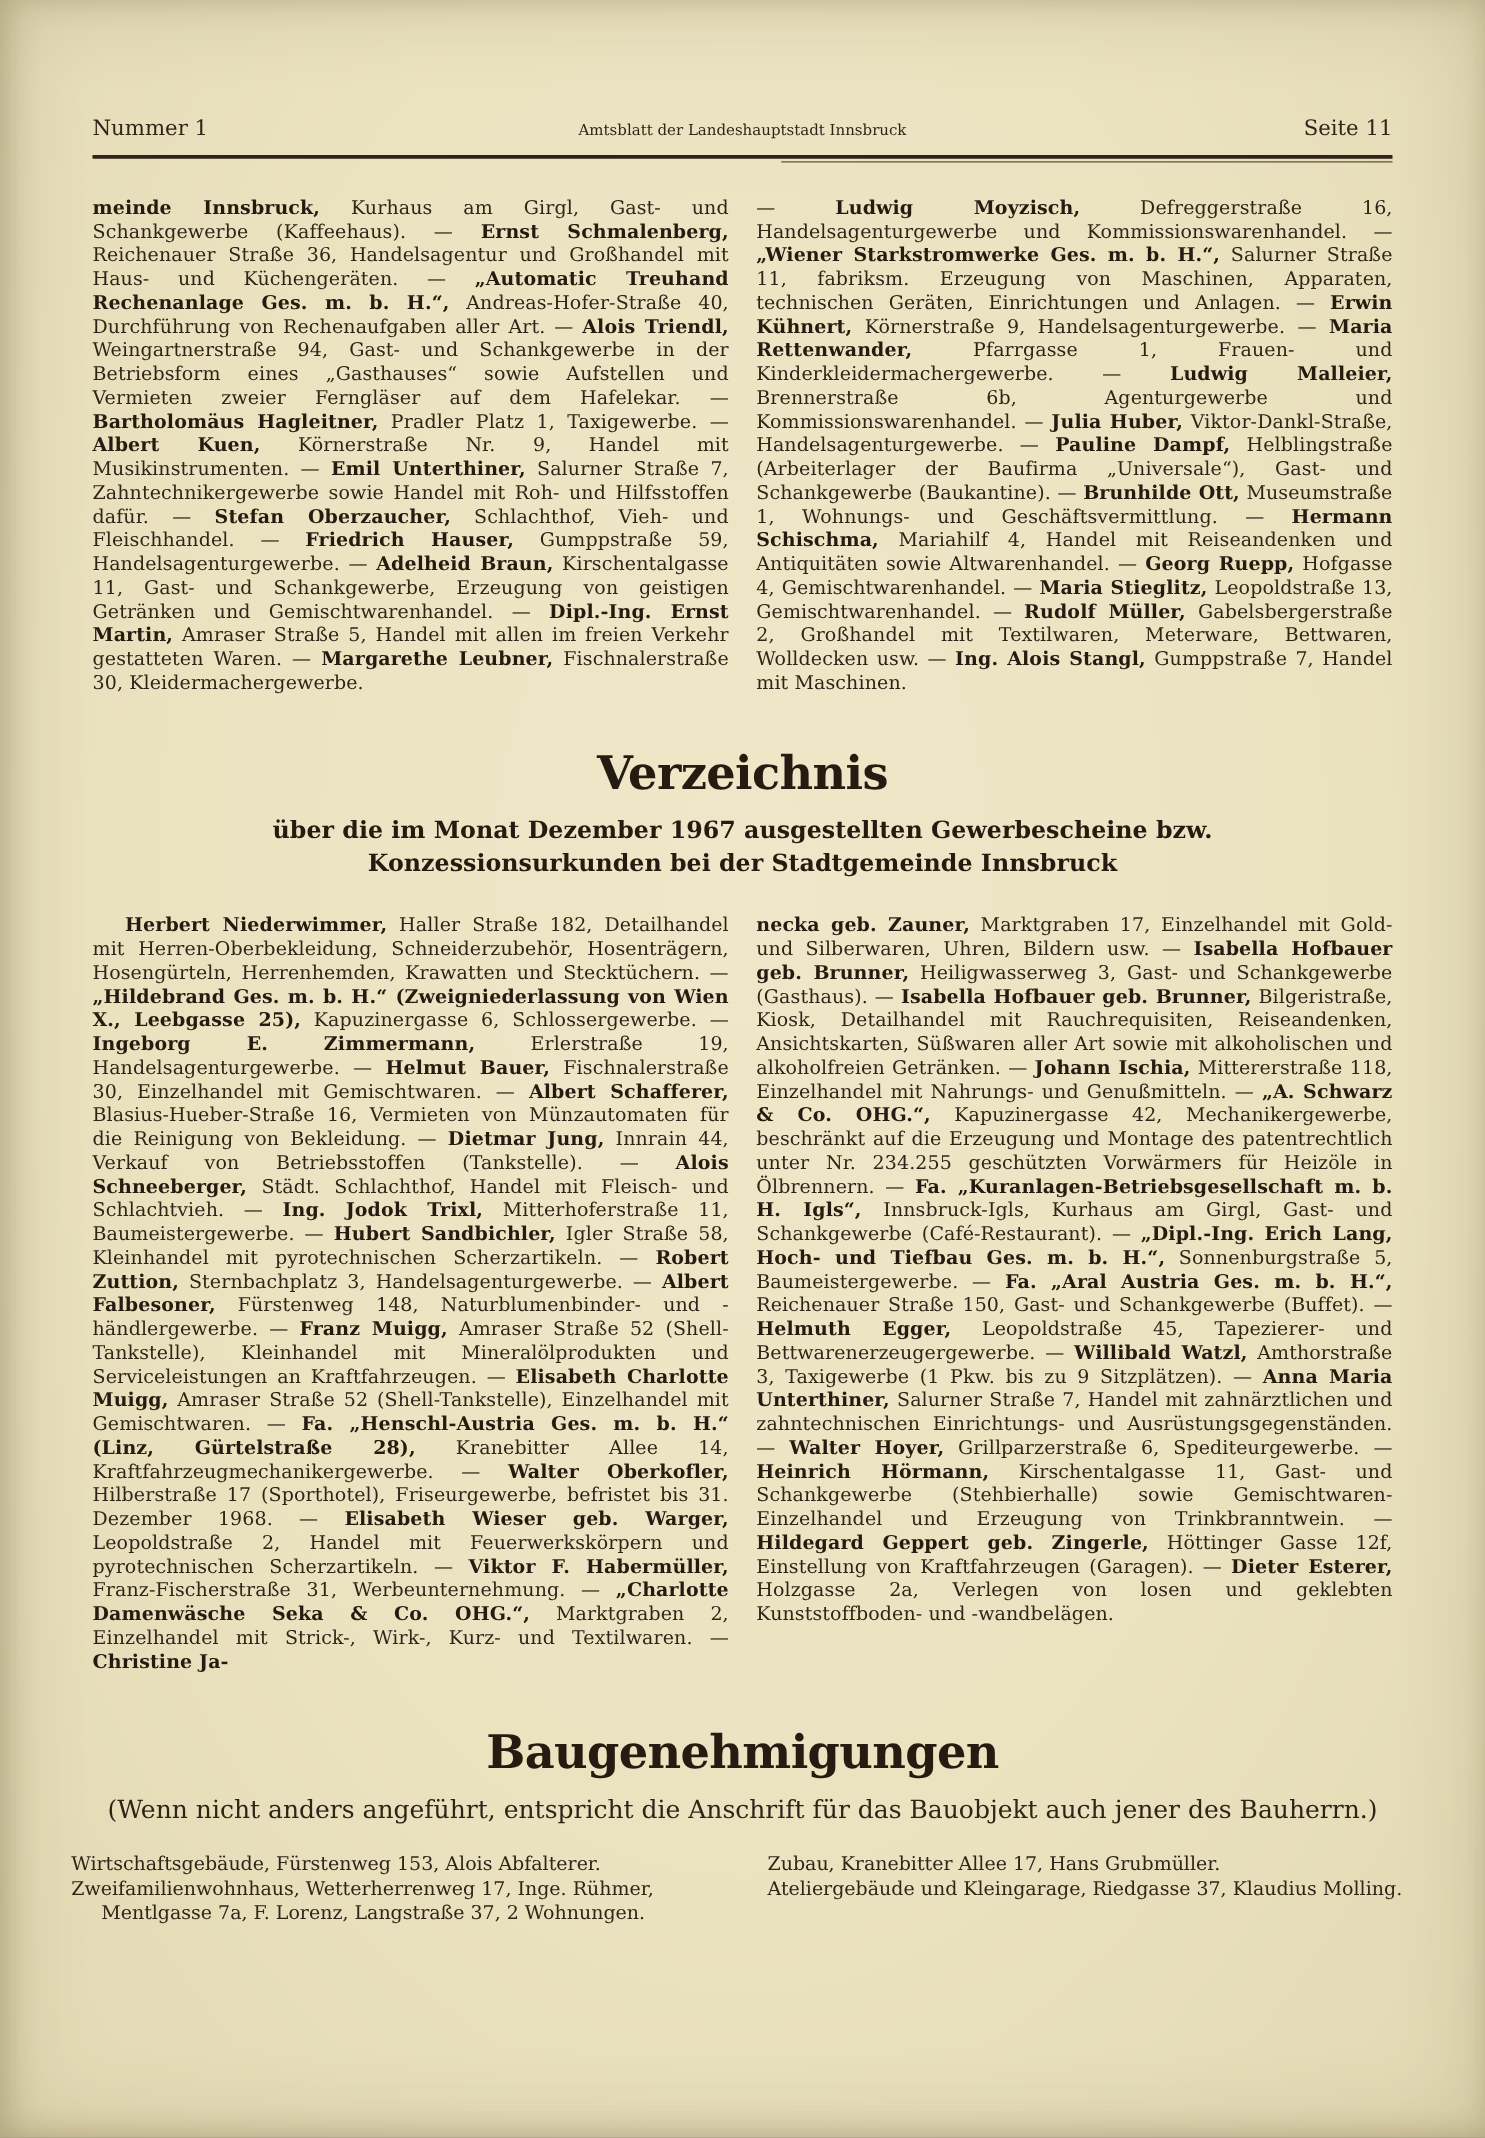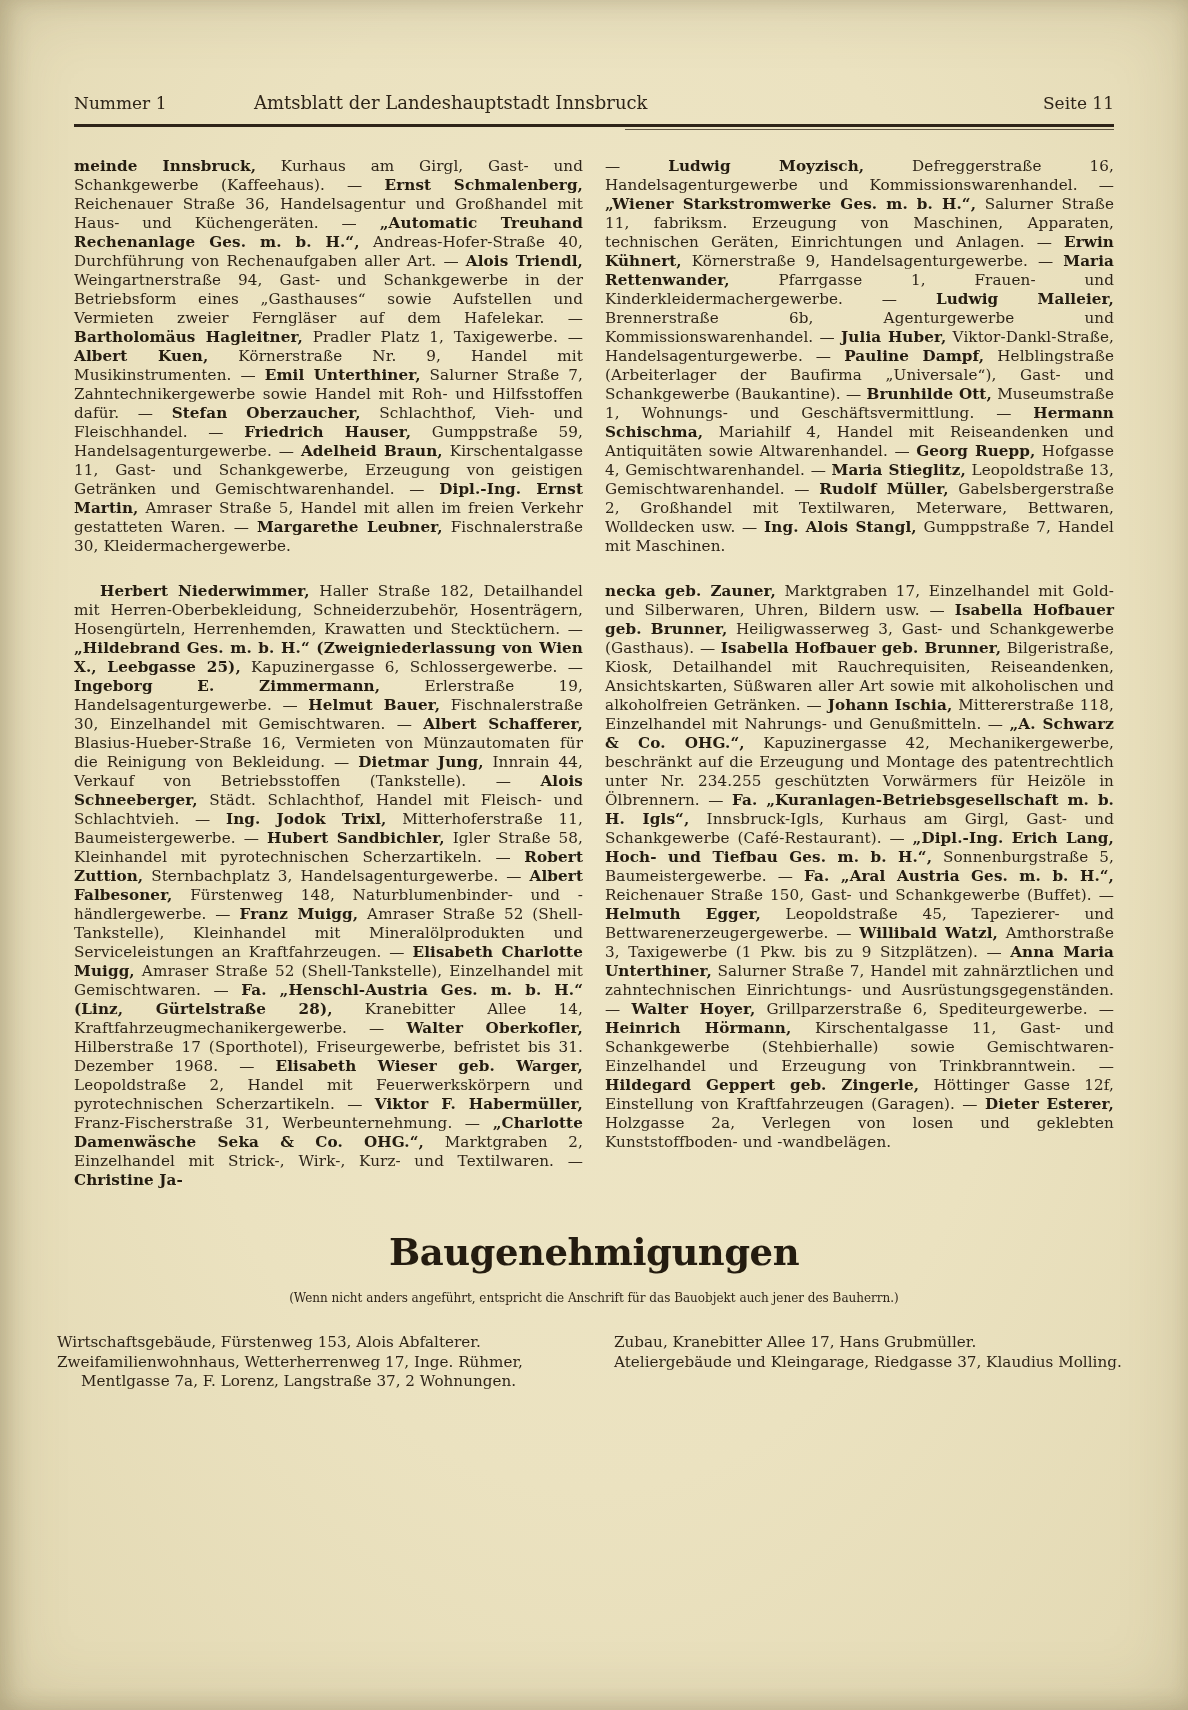--- a/index.html
+++ b/index.html
@@ -15,21 +15,21 @@
     overflow:hidden;
     box-sizing:border-box;
   }
   .content{padding:0 74px;}
   .header{
     display:flex;align-items:baseline;
     padding-top:70px;
     font-size:17px;
   }
   .header .left{width:180px;text-align:left;margin-top:23px;}
-  .header .center{flex:1;text-align:left;font-size:18px;}
+  .header .center{flex:1;text-align:center;font-size:12px;}
   .header .right{width:180px;text-align:right;}
   .rule{
     position:relative;
     margin-top:11px;height:3px;background:var(--ink,#2e2418);
   }
   .rule::after{
     content:"";position:absolute;right:0;top:5px;height:1px;width:47%;
     background:var(--ink,#2e2418);opacity:.75;
   }
   .cols{display:flex;gap:22px;margin-top:30px;}
@@ -49,21 +49,21 @@
     letter-spacing:-.5px;color:#241c10;
   }
   .vz-sub{
     margin-top:13px;
     font-size:19px;line-height:27px;font-weight:bold;color:#241c10;
   }
   .vz-cols{margin-top:26px;}
   .bg-head{margin-top:42px;}
   .bg-note{
     margin-top:15px;
-    font-size:12px;line-height:22px;
+    font-size:20px;line-height:22px;
   }
   .bg-cols{display:flex;gap:40px;margin-top:24px;padding:0 57px;}
   .bg-col{flex:1 1 0;min-width:0;}
   ul.entry-list{
     margin:0;padding:0;list-style:none;
     font-size:15.2px;line-height:19px;
   }
   ul.entry-list li{
     padding-left:24px;text-indent:-24px;
     margin:0 0 1px 0;
@@ -85,20 +85,27 @@
 
     <div class="cols">
       <div class="col">
         <p class="body-text"><b>meinde Innsbruck,</b> Kurhaus am Girgl, Gast- und Schankgewerbe (Kaffeehaus). — <b>Ernst Schmalenberg,</b> Reichenauer Straße 36, Handelsagentur und Großhandel mit Haus- und Küchengeräten. — <b>„Automatic Treuhand Rechenanlage Ges. m. b. H.“,</b> Andreas-Hofer-Straße 40, Durchführung von Rechenaufgaben aller Art. — <b>Alois Triendl,</b> Weingartnerstraße 94, Gast- und Schankgewerbe in der Betriebsform eines „Gasthauses“ sowie Aufstellen und Vermieten zweier Ferngläser auf dem Hafelekar. — <b>Bartholomäus Hagleitner,</b> Pradler Platz 1, Taxigewerbe. — <b>Albert Kuen,</b> Körnerstraße Nr. 9, Handel mit Musikinstrumenten. — <b>Emil Unterthiner,</b> Salurner Straße 7, Zahntechnikergewerbe sowie Handel mit Roh- und Hilfsstoffen dafür. — <b>Stefan Oberzaucher,</b> Schlachthof, Vieh- und Fleischhandel. — <b>Friedrich Hauser,</b> Gumppstraße 59, Handelsagenturgewerbe. — <b>Adelheid Braun,</b> Kirschentalgasse 11, Gast- und Schankgewerbe, Erzeugung von geistigen Getränken und Gemischtwarenhandel. — <b>Dipl.-Ing. Ernst Martin,</b> Amraser Straße 5, Handel mit allen im freien Verkehr gestatteten Waren. — <b>Margarethe Leubner,</b> Fischnalerstraße 30, Kleidermachergewerbe.</p>
       </div>
       <div class="col">
         <p class="body-text">— <b>Ludwig Moyzisch,</b> Defreggerstraße 16, Handelsagenturgewerbe und Kommissionswarenhandel. — <b>„Wiener Starkstromwerke Ges. m. b. H.“,</b> Salurner Straße 11, fabriksm. Erzeugung von Maschinen, Apparaten, technischen Geräten, Einrichtungen und Anlagen. — <b>Erwin Kühnert,</b> Körnerstraße 9, Handelsagenturgewerbe. — <b>Maria Rettenwander,</b> Pfarrgasse 1, Frauen- und Kinderkleidermachergewerbe. — <b>Ludwig Malleier,</b> Brennerstraße 6b, Agenturgewerbe und Kommissionswarenhandel. — <b>Julia Huber,</b> Viktor-Dankl-Straße, Handelsagenturgewerbe. — <b>Pauline Dampf,</b> Helblingstraße (Arbeiterlager der Baufirma „Universale“), Gast- und Schankgewerbe (Baukantine). — <b>Brunhilde Ott,</b> Museumstraße 1, Wohnungs- und Geschäftsvermittlung. — <b>Hermann Schischma,</b> Mariahilf 4, Handel mit Reiseandenken und Antiquitäten sowie Altwarenhandel. — <b>Georg Ruepp,</b> Hofgasse 4, Gemischtwarenhandel. — <b>Maria Stieglitz,</b> Leopoldstraße 13, Gemischtwarenhandel. — <b>Rudolf Müller,</b> Gabelsbergerstraße 2, Großhandel mit Textilwaren, Meterware, Bettwaren, Wolldecken usw. — <b>Ing. Alois Stangl,</b> Gumppstraße 7, Handel mit Maschinen.</p>
       </div>
     </div>
 
+    <div class="section-head vz-head">
+      <div class="big-title">Verzeichnis</div>
+      <div class="vz-sub">
+        <div>über die im Monat Dezember 1967 ausgestellten Gewerbescheine bzw.</div>
+        <div>Konzessionsurkunden bei der Stadtgemeinde Innsbruck</div>
+      </div>
+    </div>
 
     <div class="cols vz-cols">
       <div class="col">
         <p class="body-text indent-first"><b>Herbert Niederwimmer,</b> Haller Straße 182, Detailhandel mit Herren-Oberbekleidung, Schneiderzubehör, Hosenträgern, Hosengürteln, Herrenhemden, Krawatten und Stecktüchern. — <b>„Hildebrand Ges. m. b. H.“ (Zweigniederlassung von Wien X., Leebgasse 25),</b> Kapuzinergasse 6, Schlossergewerbe. — <b>Ingeborg E. Zimmermann,</b> Erlerstraße 19, Handelsagenturgewerbe. — <b>Helmut Bauer,</b> Fischnalerstraße 30, Einzelhandel mit Gemischtwaren. — <b>Albert Schafferer,</b> Blasius-Hueber-Straße 16, Vermieten von Münzautomaten für die Reinigung von Bekleidung. — <b>Dietmar Jung,</b> Innrain 44, Verkauf von Betriebsstoffen (Tankstelle). — <b>Alois Schneeberger,</b> Städt. Schlachthof, Handel mit Fleisch- und Schlachtvieh. — <b>Ing. Jodok Trixl,</b> Mitterhoferstraße 11, Baumeistergewerbe. — <b>Hubert Sandbichler,</b> Igler Straße 58, Kleinhandel mit pyrotechnischen Scherzartikeln. — <b>Robert Zuttion,</b> Sternbachplatz 3, Handelsagenturgewerbe. — <b>Albert Falbesoner,</b> Fürstenweg 148, Naturblumenbinder- und -händlergewerbe. — <b>Franz Muigg,</b> Amraser Straße 52 (Shell-Tankstelle), Kleinhandel mit Mineralölprodukten und Serviceleistungen an Kraftfahrzeugen. — <b>Elisabeth Charlotte Muigg,</b> Amraser Straße 52 (Shell-Tankstelle), Einzelhandel mit Gemischtwaren. — <b>Fa. „Henschl-Austria Ges. m. b. H.“ (Linz, Gürtelstraße 28),</b> Kranebitter Allee 14, Kraftfahrzeugmechanikergewerbe. — <b>Walter Oberkofler,</b> Hilberstraße 17 (Sporthotel), Friseurgewerbe, befristet bis 31. Dezember 1968. — <b>Elisabeth Wieser geb. Warger,</b> Leopoldstraße 2, Handel mit Feuerwerkskörpern und pyrotechnischen Scherzartikeln. — <b>Viktor F. Habermüller,</b> Franz-Fischerstraße 31, Werbeunternehmung. — <b>„Charlotte Damenwäsche Seka &amp; Co. OHG.“,</b> Marktgraben 2, Einzelhandel mit Strick-, Wirk-, Kurz- und Textilwaren. — <b>Christine Ja-</b></p>
       </div>
       <div class="col">
         <p class="body-text"><b>necka geb. Zauner,</b> Marktgraben 17, Einzelhandel mit Gold- und Silberwaren, Uhren, Bildern usw. — <b>Isabella Hofbauer geb. Brunner,</b> Heiligwasserweg 3, Gast- und Schankgewerbe (Gasthaus). — <b>Isabella Hofbauer geb. Brunner,</b> Bilgeristraße, Kiosk, Detailhandel mit Rauchrequisiten, Reiseandenken, Ansichtskarten, Süßwaren aller Art sowie mit alkoholischen und alkoholfreien Getränken. — <b>Johann Ischia,</b> Mittererstraße 118, Einzelhandel mit Nahrungs- und Genußmitteln. — <b>„A. Schwarz &amp; Co. OHG.“,</b> Kapuzinergasse 42, Mechanikergewerbe, beschränkt auf die Erzeugung und Montage des patentrechtlich unter Nr. 234.255 geschützten Vorwärmers für Heizöle in Ölbrennern. — <b>Fa. „Kuranlagen-Betriebsgesellschaft m. b. H. Igls“,</b> Innsbruck-Igls, Kurhaus am Girgl, Gast- und Schankgewerbe (Café-Restaurant). — <b>„Dipl.-Ing. Erich Lang, Hoch- und Tiefbau Ges. m. b. H.“,</b> Sonnenburgstraße 5, Baumeistergewerbe. — <b>Fa. „Aral Austria Ges. m. b. H.“,</b> Reichenauer Straße 150, Gast- und Schankgewerbe (Buffet). — <b>Helmuth Egger,</b> Leopoldstraße 45, Tapezierer- und Bettwarenerzeugergewerbe. — <b>Willibald Watzl,</b> Amthorstraße 3, Taxigewerbe (1 Pkw. bis zu 9 Sitzplätzen). — <b>Anna Maria Unterthiner,</b> Salurner Straße 7, Handel mit zahnärztlichen und zahntechnischen Einrichtungs- und Ausrüstungsgegenständen. — <b>Walter Hoyer,</b> Grillparzerstraße 6, Spediteurgewerbe. — <b>Heinrich Hörmann,</b> Kirschentalgasse 11, Gast- und Schankgewerbe (Stehbierhalle) sowie Gemischtwaren-Einzelhandel und Erzeugung von Trinkbranntwein. — <b>Hildegard Geppert geb. Zingerle,</b> Höttinger Gasse 12f, Einstellung von Kraftfahrzeugen (Garagen). — <b>Dieter Esterer,</b> Holzgasse 2a, Verlegen von losen und geklebten Kunststoffboden- und -wandbelägen.</p>
       </div>
     </div>
 

